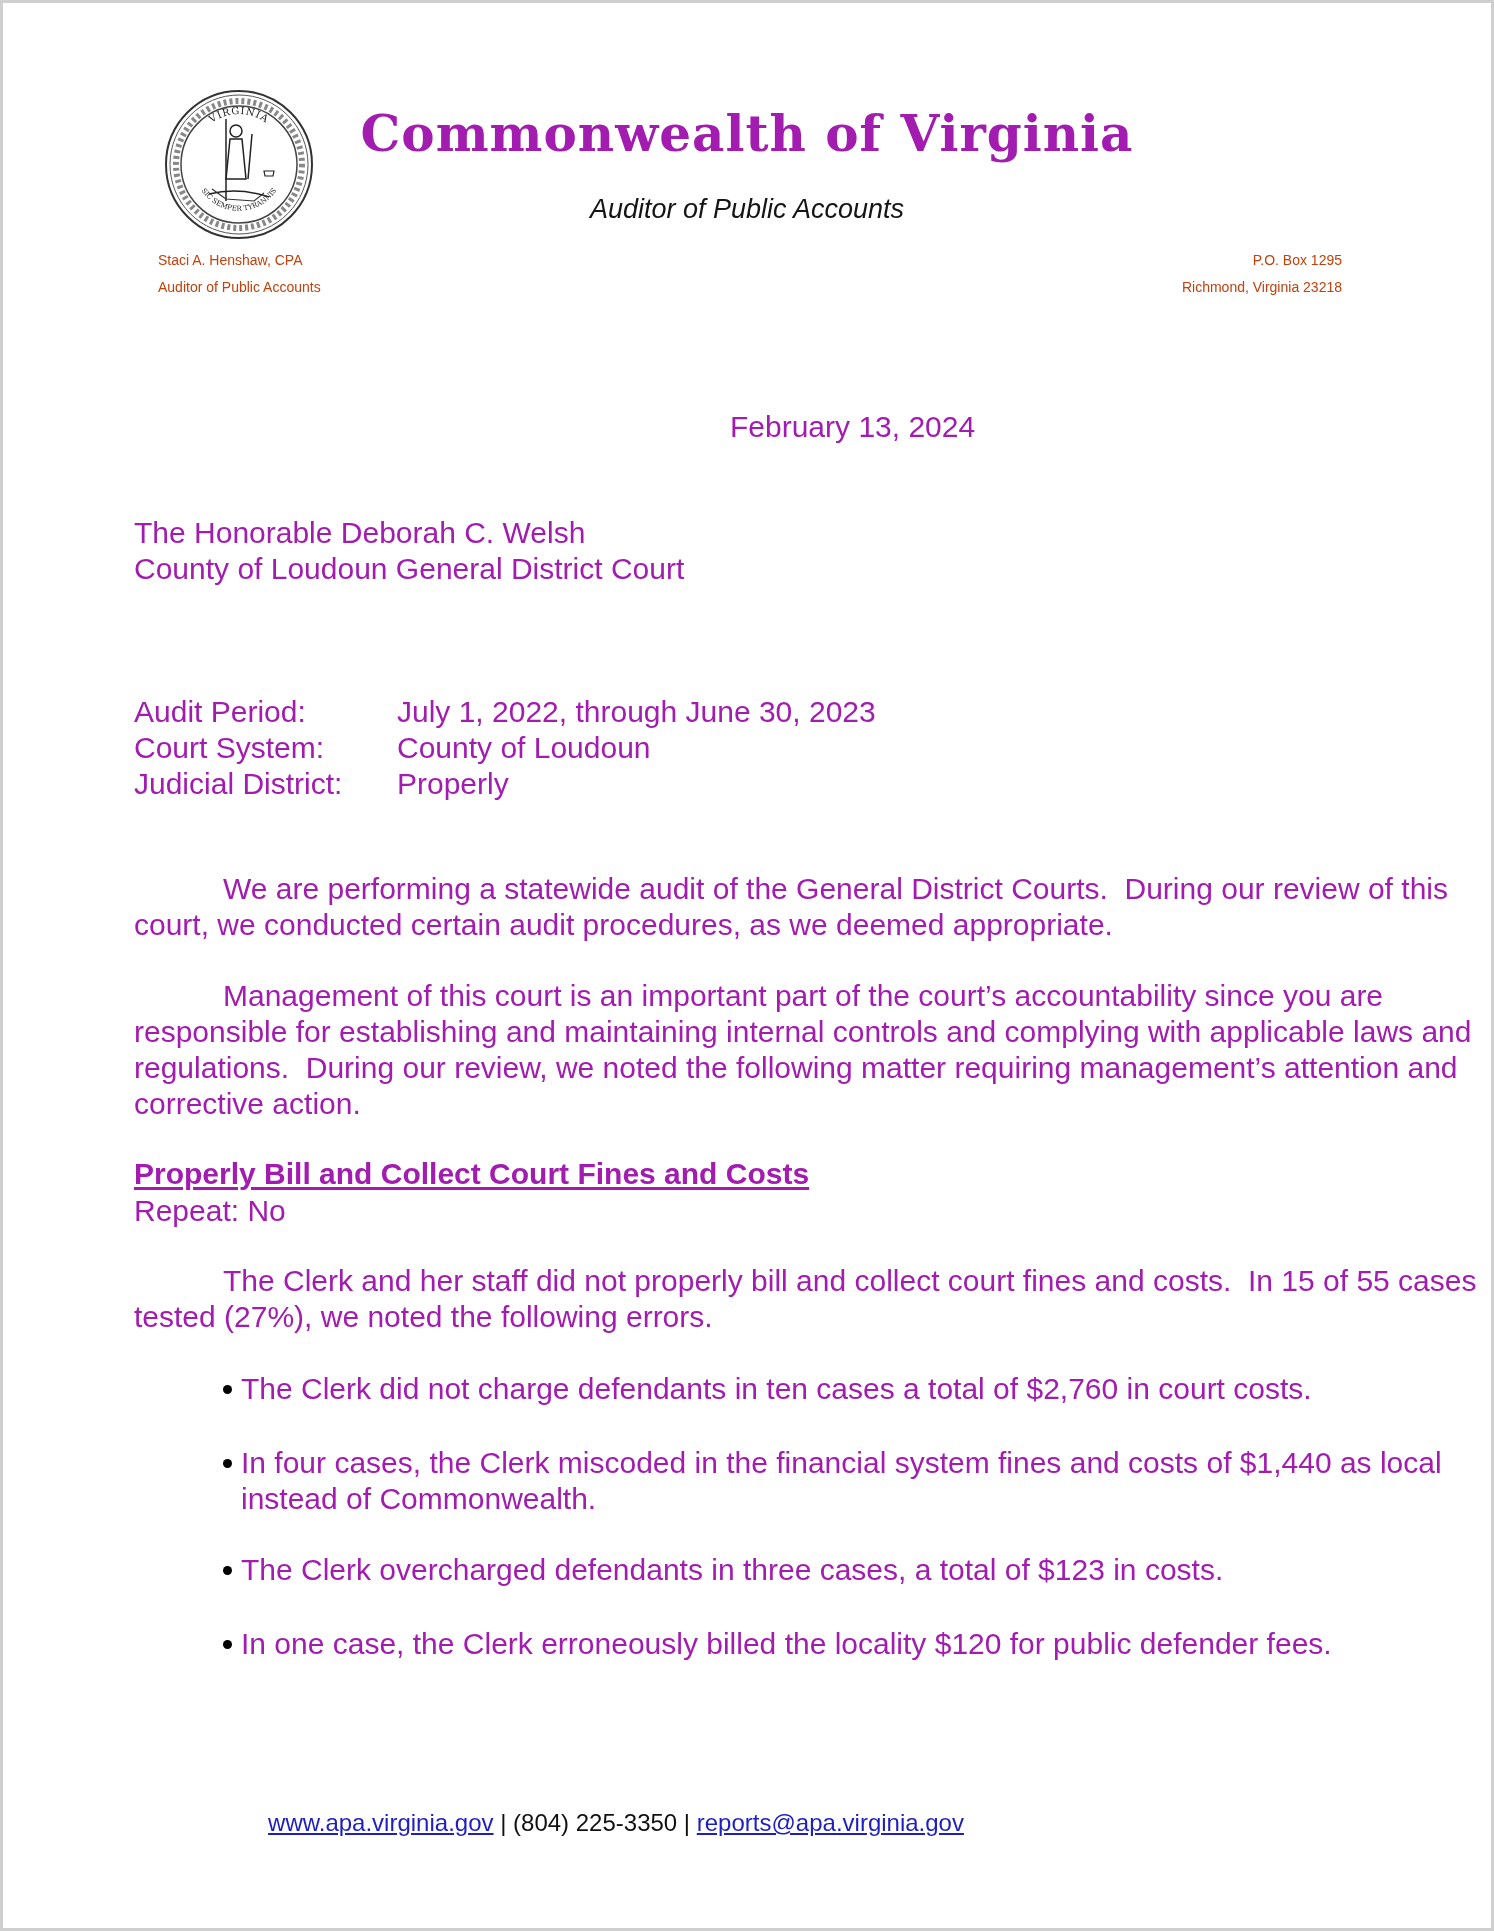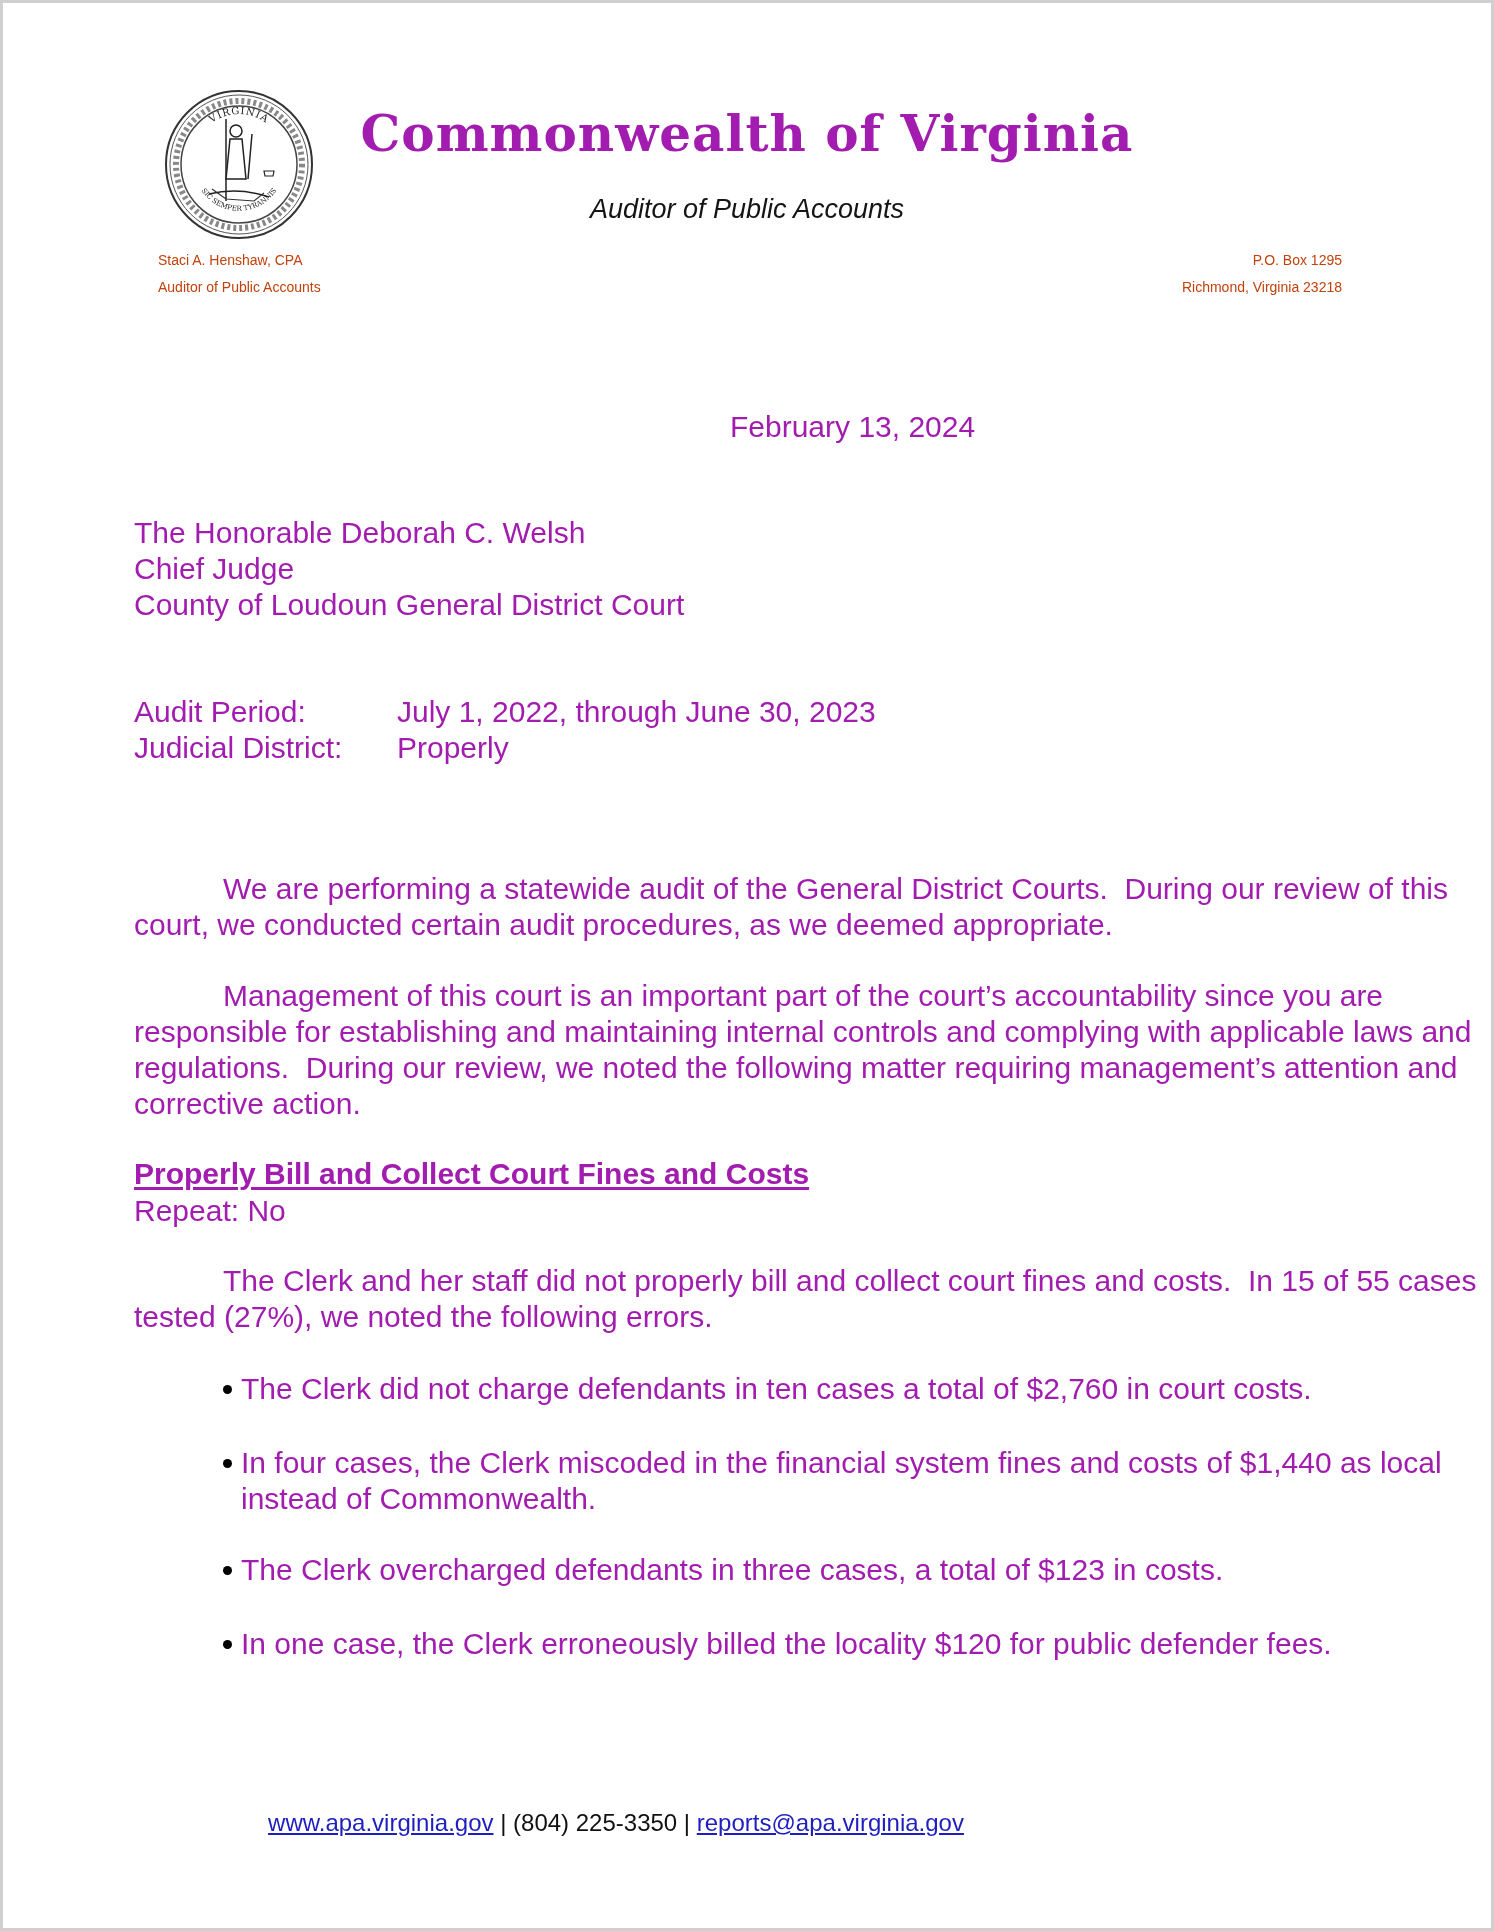--- a/index.html
+++ b/index.html
@@ -83,28 +83,31 @@
 </div>
 <div class="right-addr small">
   <div>P.O. Box 1295</div>
   <div>Richmond, Virginia 23218</div>
 </div>
 
 <div class="date body-text">February 13, 2024</div>
 
 <div class="recipient body-text">
   <div class="line last">The Honorable Deborah C. Welsh</div>
-  <div class="line last">Chief Judge</div>
   <div class="line last">County of Loudoun General District Court</div>
 </div>
 
 <div class="meta body-text">
   <div class="meta-row">
     <span class="meta-label">Audit Period:</span>
     <span>July 1, 2022, through June 30, 2023</span>
+  </div>
+  <div class="meta-row">
+    <span class="meta-label">Court System:</span>
+    <span>County of Loudoun</span>
   </div>
   <div class="meta-row">
     <span class="meta-label">Judicial District:</span>
     <span>Properly</span>
   </div>
 </div>
 
 <div class="para body-text" style="top:871px;">
   <span class="line indent">We are performing a statewide audit of the General District Courts.  During our review of this</span>
   <span class="line last">court, we conducted certain audit procedures, as we deemed appropriate.</span>

